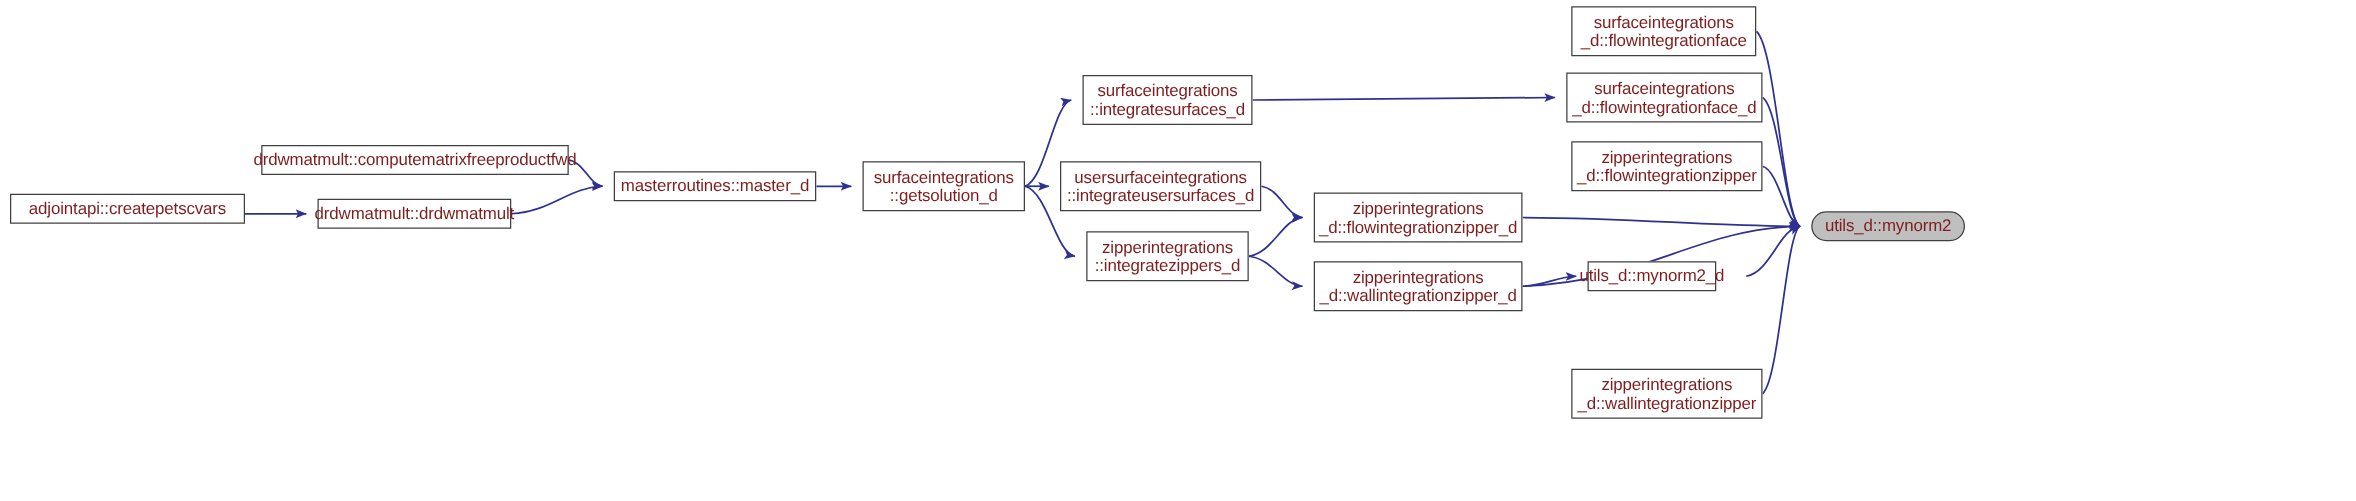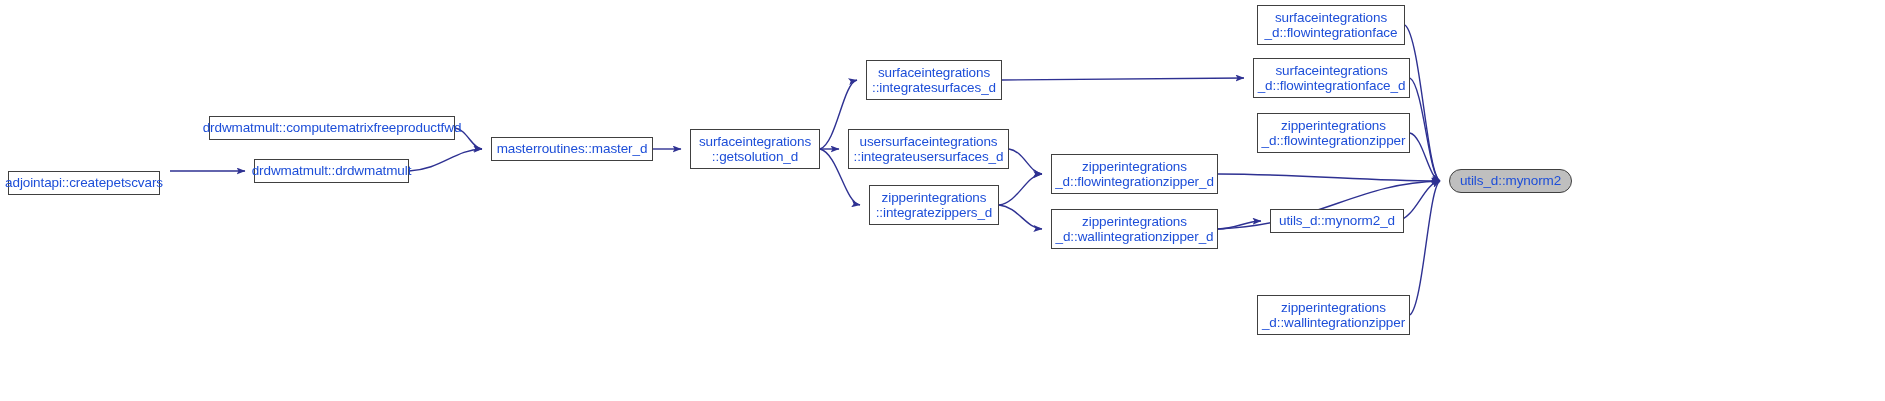--- a/index.html
+++ b/index.html
@@ -21,21 +21,21 @@
     top: 0;
     width: 1885px;
     height: 401px;
     pointer-events: none;
   }
   .node {
     position: absolute;
     box-sizing: border-box;
     border: 1px solid #404040;
     background: #ffffff;
-    color: #1d4ed8;
+    color: #7f1d1d;
     display: flex;
     align-items: center;
     justify-content: center;
     text-align: center;
     font-size: 13.5px;
     line-height: 15.5px;
     white-space: pre-line;
     letter-spacing: -0.1px;
     padding: 0 4px;
   }
@@ -72,21 +72,21 @@
       <path d="M999,205 C1018.35,206.92 1025.66,228.04 1042,229" fill="none" stroke="#2e3192" stroke-width="1.4" marker-end="url(#arrowhead)"></path>
       <path d="M1218,174 C1317.9,174.56 1355.6399999999999,180.72 1440,181" fill="none" stroke="#2e3192" stroke-width="1.4" marker-end="url(#arrowhead)"></path>
       <path d="M1218,229 C1237.35,228.36 1244.66,221.32 1261,221" fill="none" stroke="#2e3192" stroke-width="1.4" marker-end="url(#arrowhead)"></path>
       <path d="M1218,229 C1317.9,225.16 1355.6399999999999,182.92 1440,181" fill="none" stroke="#2e3192" stroke-width="1.4" marker-end="url(#arrowhead)"></path>
       <path d="M1405,25 C1420.75,37.480000000000004 1426.7,174.76 1440,181" fill="none" stroke="#2e3192" stroke-width="1.4" marker-end="url(#arrowhead)"></path>
       <path d="M1410,78 C1423.5,86.24 1428.6,176.88 1440,181" fill="none" stroke="#2e3192" stroke-width="1.4" marker-end="url(#arrowhead)"></path>
       <path d="M1410,133 C1423.5,136.84 1428.6,179.08 1440,181" fill="none" stroke="#2e3192" stroke-width="1.4" marker-end="url(#arrowhead)"></path>
       <path d="M1397,221 C1416.35,217.8 1423.66,182.6 1440,181" fill="none" stroke="#2e3192" stroke-width="1.4" marker-end="url(#arrowhead)"></path>
       <path d="M1410,315 C1423.5,304.28 1428.6,186.36 1440,181" fill="none" stroke="#2e3192" stroke-width="1.4" marker-end="url(#arrowhead)"></path>
     </svg>
-<div class="node" style="left: 8px; top: 171px; width: 152px; height: 24px;"><span class="node-label">adjointapi::createpetscvars</span></div>
+<div class="node" style="left: 8px; top: 155px; width: 188px; height: 24px;"><span class="node-label">adjointapi::createpetscvars</span></div>
     <div class="node" style="left: 254px; top: 159px; width: 155px; height: 24px;"><span class="node-label">drdwmatmult::drdwmatmult</span></div>
     <div class="node" style="left: 209px; top: 116px; width: 246px; height: 24px;"><span class="node-label">drdwmatmult::computematrixfreeproductfwd</span></div>
     <div class="node" style="left: 491px; top: 137px; width: 162px; height: 24px;"><span class="node-label">masterroutines::master_d</span></div>
     <div class="node" style="left: 690px; top: 129px; width: 130px; height: 40px;"><span class="node-label">surfaceintegrations
 ::getsolution_d</span></div>
     <div class="node" style="left: 866px; top: 60px; width: 136px; height: 40px;"><span class="node-label">surfaceintegrations
 ::integratesurfaces_d</span></div>
     <div class="node" style="left: 848px; top: 129px; width: 161px; height: 40px;"><span class="node-label">usersurfaceintegrations
 ::integrateusersurfaces_d</span></div>
     <div class="node" style="left: 869px; top: 185px; width: 130px; height: 40px;"><span class="node-label">zipperintegrations
@@ -94,17 +94,17 @@
     <div class="node" style="left: 1051px; top: 154px; width: 167px; height: 40px;"><span class="node-label">zipperintegrations
 _d::flowintegrationzipper_d</span></div>
     <div class="node" style="left: 1051px; top: 209px; width: 167px; height: 40px;"><span class="node-label">zipperintegrations
 _d::wallintegrationzipper_d</span></div>
     <div class="node" style="left: 1257px; top: 5px; width: 148px; height: 40px;"><span class="node-label">surfaceintegrations
 _d::flowintegrationface</span></div>
     <div class="node" style="left: 1253px; top: 58px; width: 157px; height: 40px;"><span class="node-label">surfaceintegrations
 _d::flowintegrationface_d</span></div>
     <div class="node" style="left: 1257px; top: 113px; width: 153px; height: 40px;"><span class="node-label">zipperintegrations
 _d::flowintegrationzipper</span></div>
-    <div class="node" style="left: 1270px; top: 209px; width: 134px; height: 24px;"><span class="node-label">utils_d::mynorm2_d</span></div>
+    <div class="node" style="left: 1270px; top: 209px; width: 103px; height: 24px;"><span class="node-label">utils_d::mynorm2_d</span></div>
     <div class="node" style="left: 1257px; top: 295px; width: 153px; height: 40px;"><span class="node-label">zipperintegrations
 _d::wallintegrationzipper</span></div>
     <div class="node highlight" style="left: 1449px; top: 169px; width: 123px; height: 24px;"><span class="node-label">utils_d::mynorm2</span></div>
   </div>
 
 </body></html>

